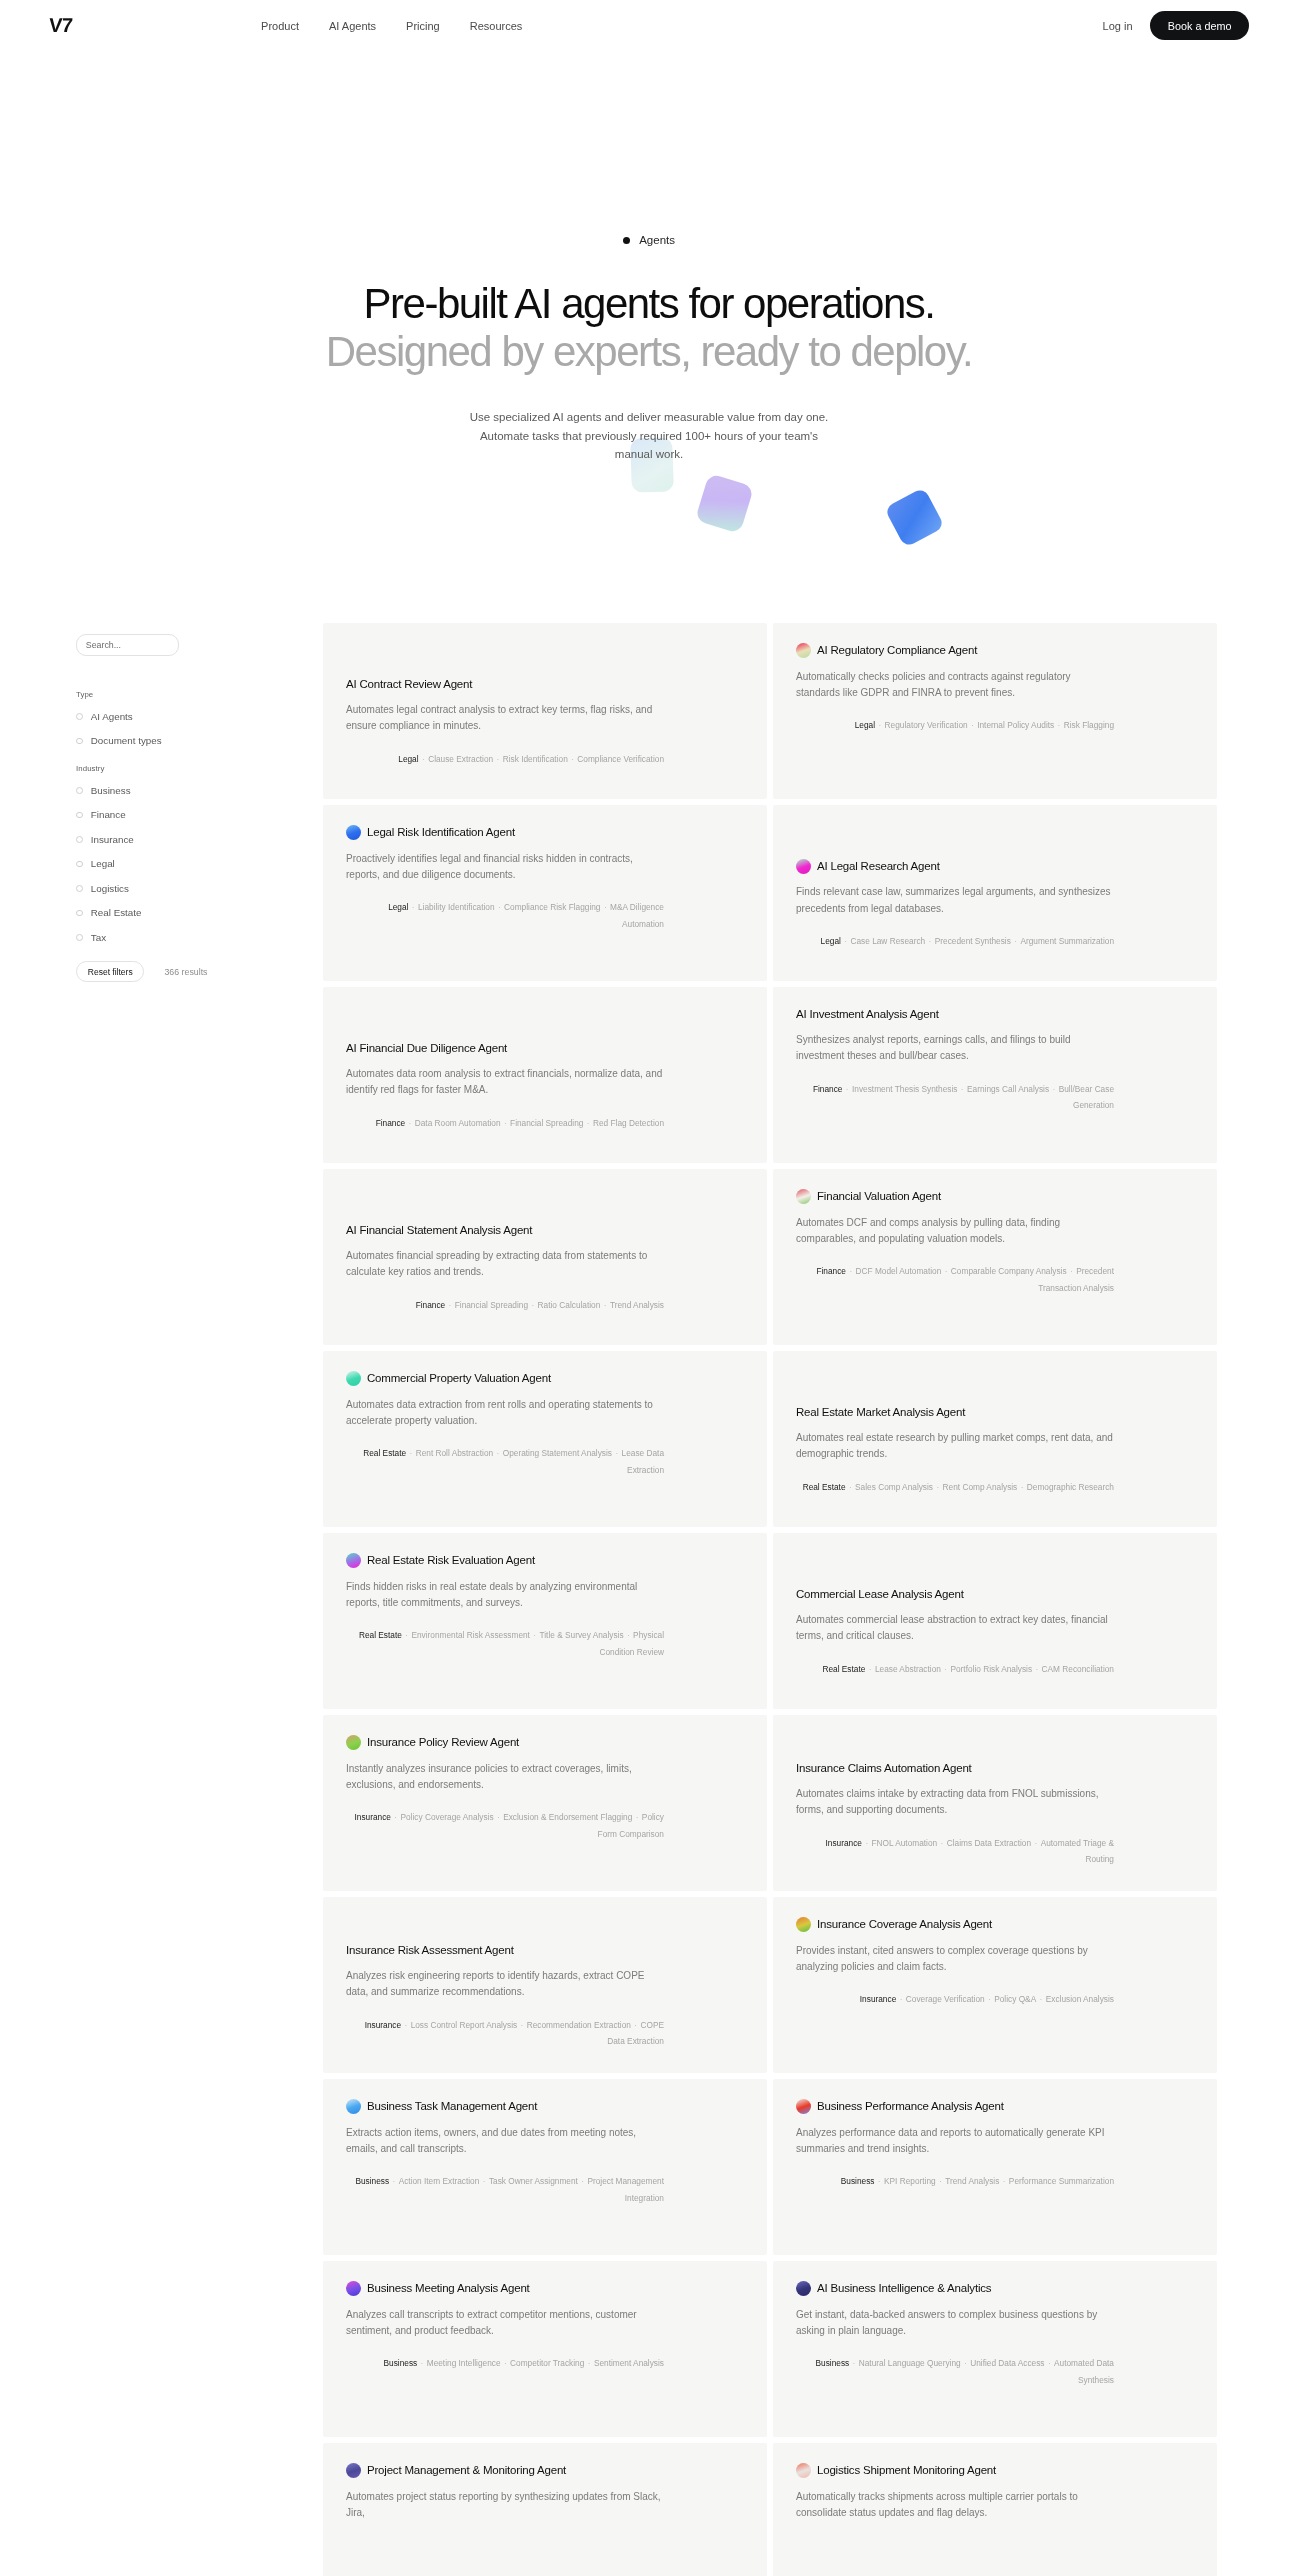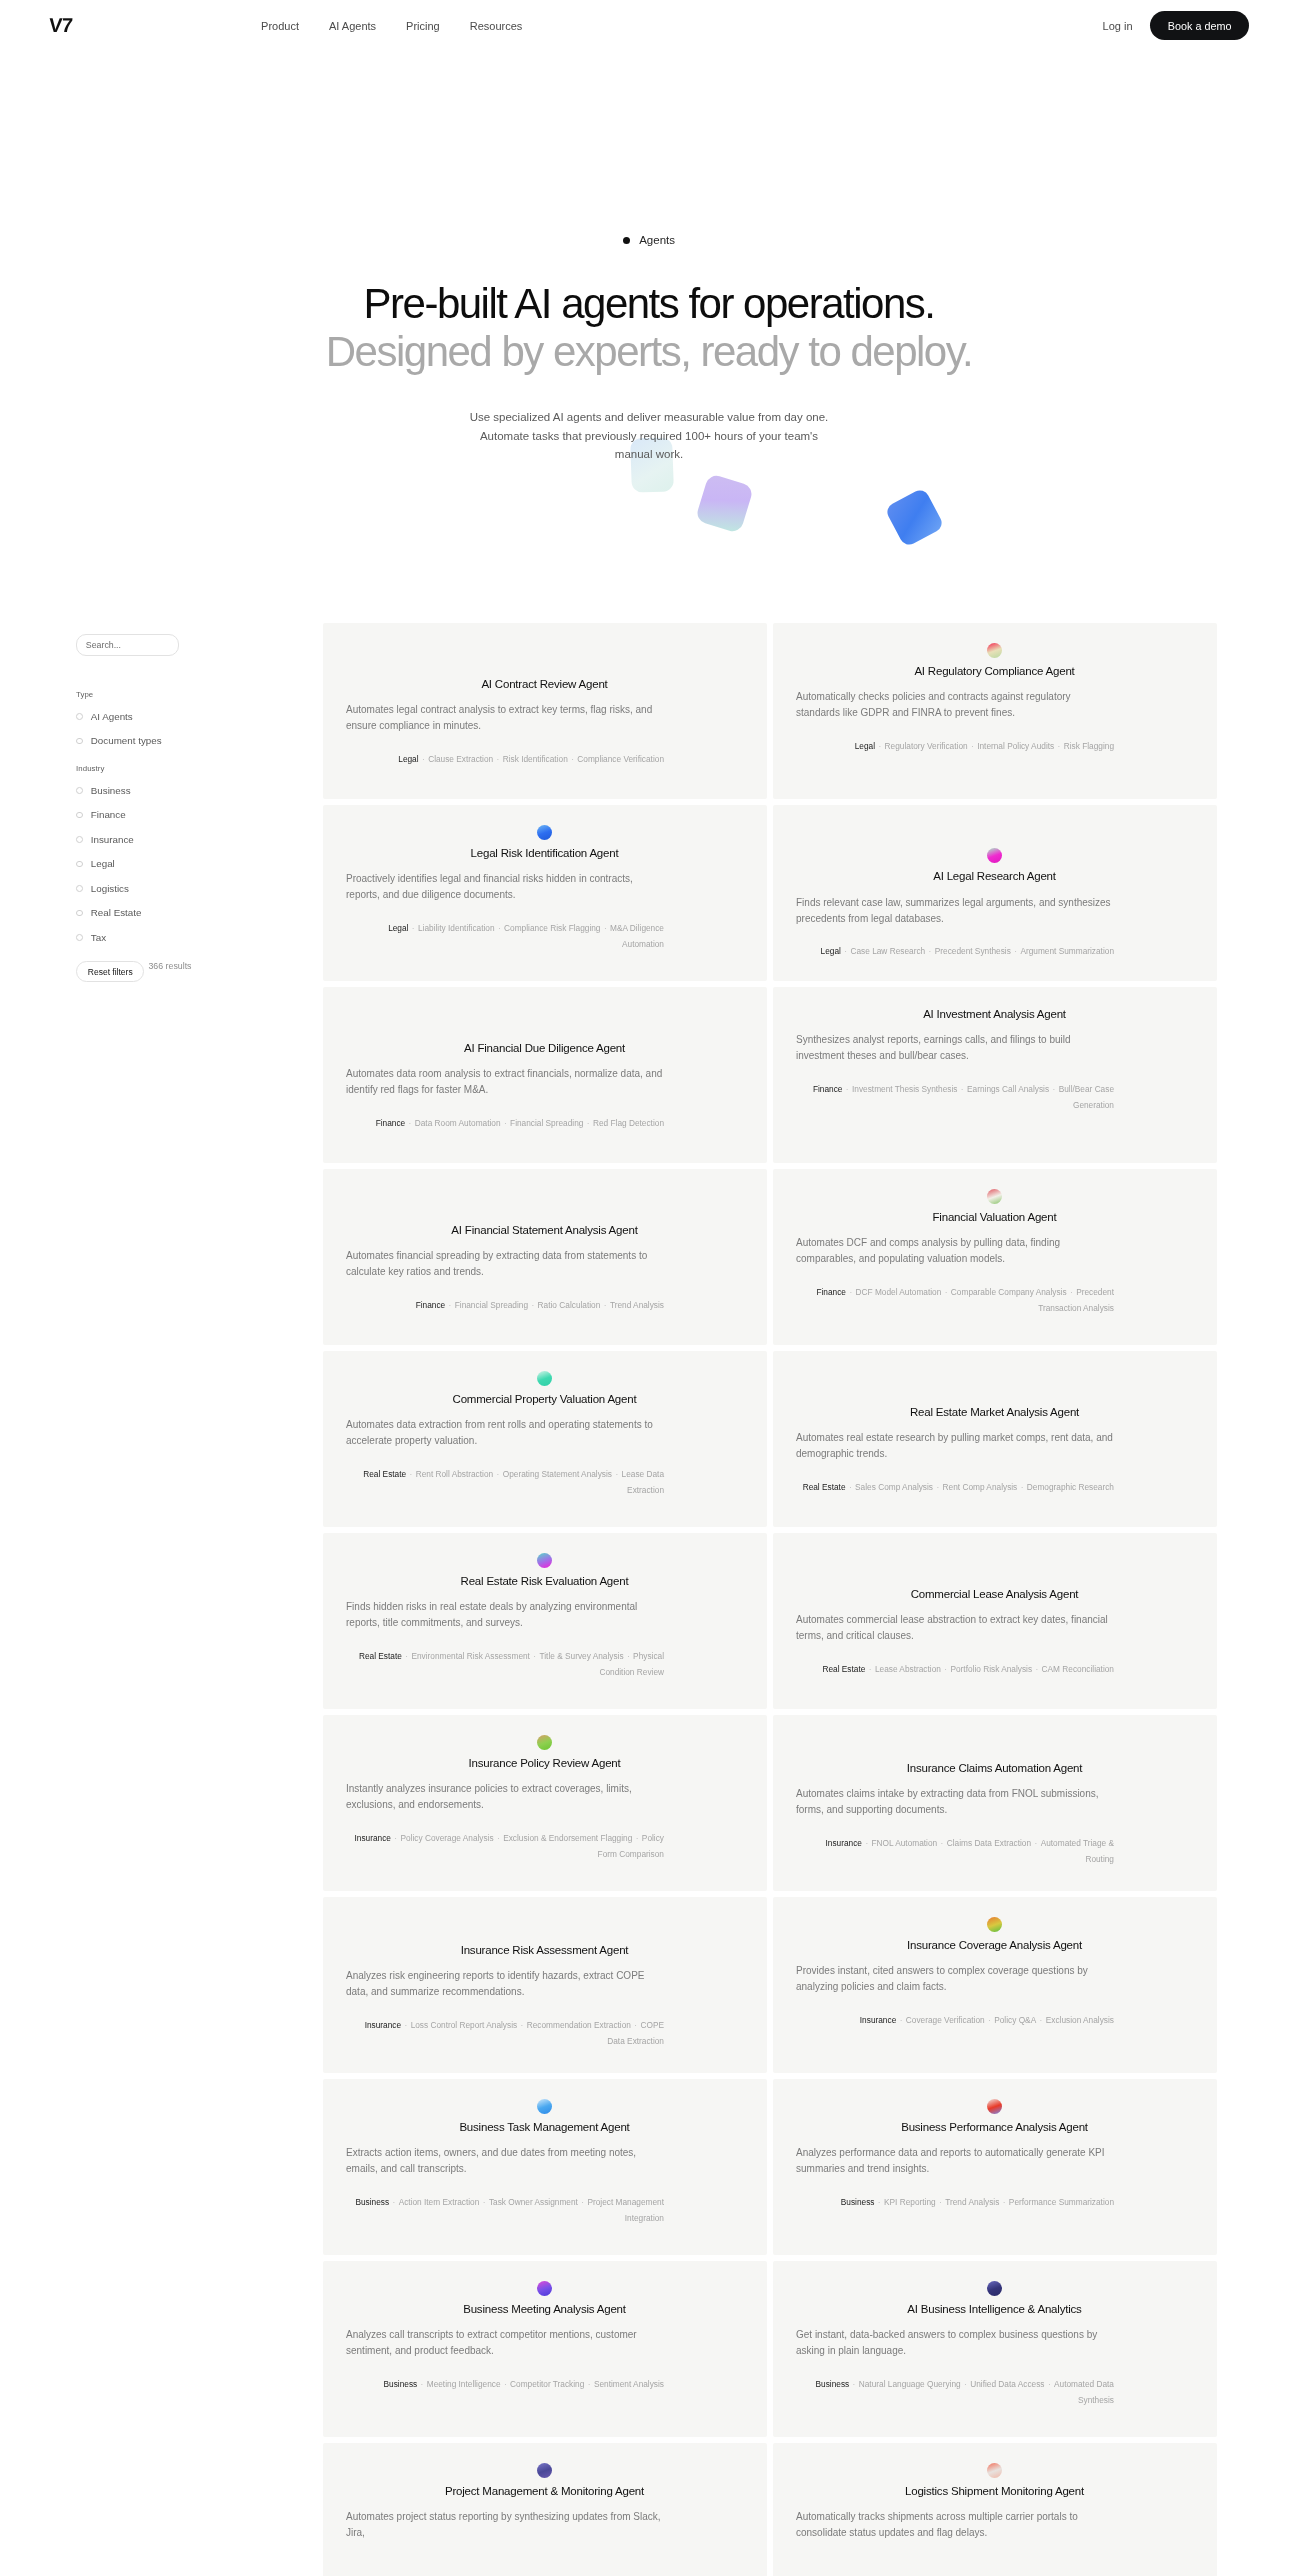--- a/index.html
+++ b/index.html
@@ -158,22 +158,23 @@
   .radio {
     width: 6.8px; height: 6.8px;
     border: 0.7px solid #cfcfcf;
     border-radius: 50%;
     flex: 0 0 6.8px;
     background: #fff;
   }
   .filter-label { font-size: 9.8px; color: #5a5a5a; }
   .filter-footer {
     display: flex;
+    align-items: center;
     margin-top: 17px;
-    gap: 4px;
+    gap: 20px;
   }
   .reset-btn {
     border: 0.7px solid #e2e2e2;
     background: #fff;
     border-radius: 675px;
     padding: 4.7px 10.8px;
     font-size: 8.5px;
     color: #141414;
     cursor: pointer;
     font-family: "Liberation Sans", sans-serif;
@@ -196,21 +197,20 @@
     padding: 20px 24px 20px 23px;
     min-height: 176px;
     position: relative;
     cursor: pointer;
   }
   .card-head {
     display: flex;
     align-items: center;
     gap: 6px;
     margin-bottom: 10.8px;
-    flex-direction: column;
   }
   .orb {
     width: 15px; height: 15px;
     border-radius: 50%;
     flex: 0 0 15px;
     display: block;
   }
   .card-title {
     font-size: 11.5px;
     color: #101010;

